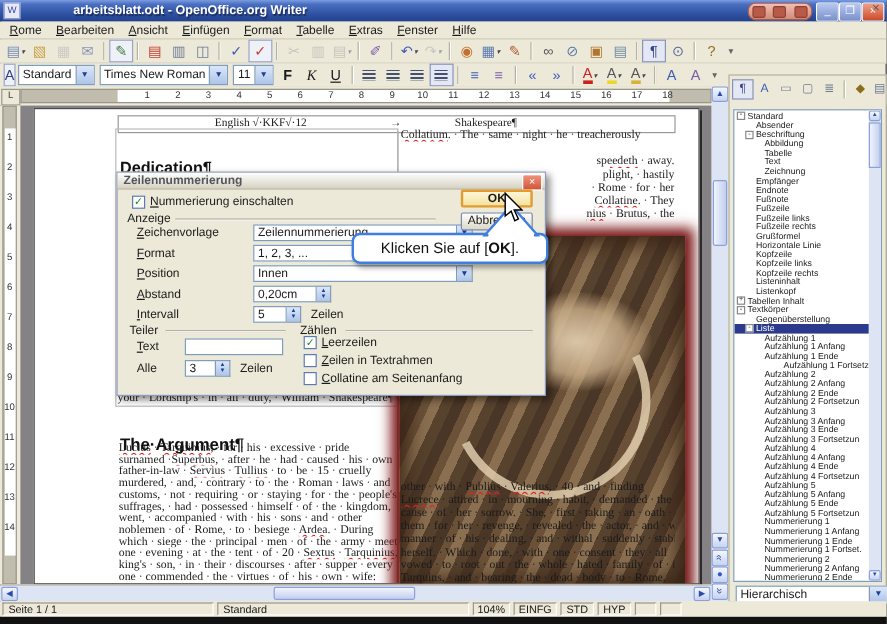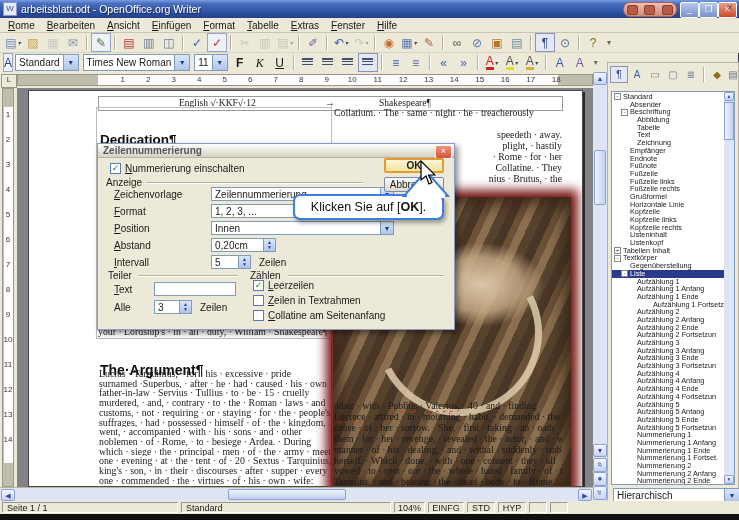--- a/index.html
+++ b/index.html
@@ -5,21 +5,21 @@
   html,body{margin:0;padding:0;background:#555;}
   #app{position:relative;width:739px;height:520px;background:#ece9d8;overflow:hidden;
        font-family:"Liberation Sans",sans-serif;font-size:10px;color:#1a1a1a;
        box-shadow:inset 0 0 0 1px #3a3a3a;}
   
   .titlebar{position:absolute;left:0;top:0;width:739px;height:18px;
     background:linear-gradient(to bottom,#7a9ce0 0%,#4a6fc0 20%,#2c4fa0 70%,#23418a 100%);
     display:flex;align-items:center;padding-left:3px;box-sizing:border-box;}
   .win-icon{width:12px;height:12px;background:#e8e8f8;border:1px solid #8899cc;margin-right:4px;
     font-size:8px;line-height:11px;text-align:center;color:#334a9a;}
-  .title-text{color:#fff;font-weight:normal;font-size:10.5px;text-shadow:1px 1px 1px #1a2a55;}
+  .title-text{color:#fff;font-weight:bold;font-size:10.5px;text-shadow:1px 1px 1px #1a2a55;margin-left:40px;}
   .rec-pill{position:absolute;right:62px;top:2px;width:52px;height:13px;border-radius:7px;
     background:linear-gradient(#f0c0b4,#d08a78);border:1px solid #b06050;display:flex;align-items:center;justify-content:space-around;}
   .rec-dot{width:9px;height:8px;border-radius:2px;background:#b85a48;border:1px solid #904030;}
   .winbtn{position:absolute;top:2px;width:17px;height:14px;border:1px solid #fff;border-radius:2px;
     font-size:9px;line-height:12px;text-align:center;color:#fff;
     background:linear-gradient(#b8c8ee,#7890cc);}
   .winbtn.close{background:linear-gradient(#f0a088,#cc4a28);}
   
   .menubar{position:absolute;left:0;top:18px;width:739px;height:15px;background:#ece9d8;
     border-bottom:1px solid #c9c5b2;display:flex;align-items:center;padding-left:2px;box-sizing:border-box;}
@@ -140,21 +140,21 @@
   .field .box{background:#fff;border:1px solid #7f9db9;height:14px;box-sizing:border-box;padding:1px 3px;white-space:nowrap;overflow:hidden;flex:1;}
   .field .cbtn{width:13px;height:14px;background:linear-gradient(#dce6f8,#aec4ea);border:1px solid #7f9db9;border-left:none;
      color:#1a3f94;font-size:7px;line-height:13px;text-align:center;box-sizing:border-box;}
   .spinbtn{width:12px;height:14px;background:linear-gradient(#dce6f8,#aec4ea);border:1px solid #7f9db9;border-left:none;box-sizing:border-box;
      display:flex;flex-direction:column;align-items:center;justify-content:center;color:#1a3f94;font-size:5px;line-height:5px;}
   .dlg-btn{position:absolute;right:10px;width:60px;height:15px;background:linear-gradient(#fdfdfa,#dcd8c8);
      border:1px solid #7a8ab0;border-radius:2px;text-align:center;line-height:14px;font-size:10px;box-sizing:border-box;}
   .dlg-btn.ok{border:2px solid #e39b2d;background:linear-gradient(#fdf6d8,#f3e3a0);font-weight:bold;line-height:12px;}
   .cbrow{position:absolute;display:flex;align-items:center;height:11px;}
   
-  .tooltip{position:absolute;left:293px;top:194px;width:151px;height:26px;background:#fff;
+  .tooltip{position:absolute;left:293px;top:194px;width:164px;height:26px;background:#fff;
      border:2px solid #3d7edf;border-radius:7px;box-shadow:2px 3px 4px rgba(0,0,0,.35);
      z-index:20;font-size:12.5px;line-height:23px;text-align:center;color:#111;box-sizing:border-box;}
   .tt-tail{position:absolute;left:398px;top:168px;z-index:21;}
   .cursor{position:absolute;left:418px;top:160px;z-index:22;}
 </style>
 </head>
 <body>
 
 <div id="app">
 

